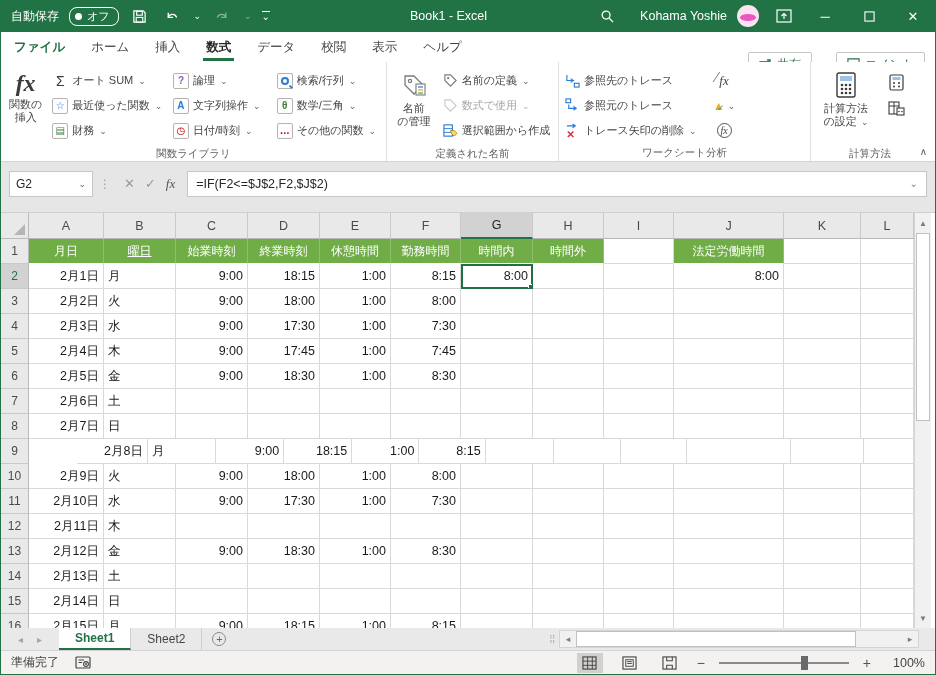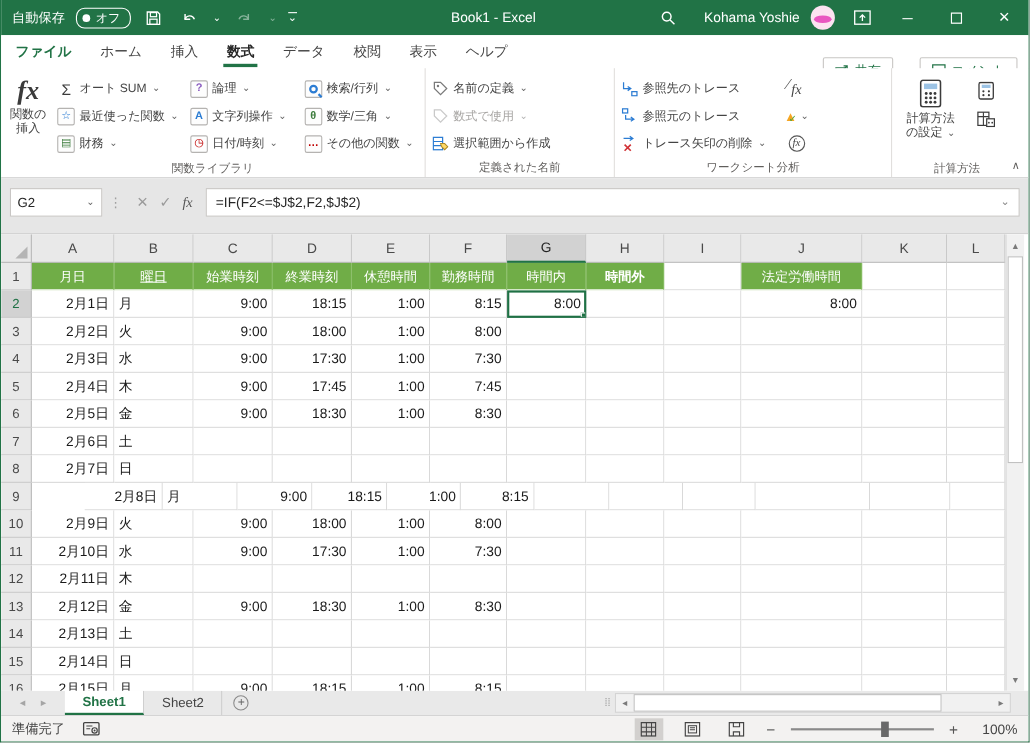--- a/index.html
+++ b/index.html
@@ -261,20 +261,31 @@
             <span>その他の関数</span>
             <span class="dd">⌄</span>
           </div>
         </div>
       </div>
       <div class="rgroup-label">関数ライブラリ</div>
     </div>
 
     <div class="rgroup" style="width:172px">
       <div class="rgroup-content">
+        <div class="bigbtn" style="width:50px">
+          <svg width="26" height="26" viewBox="0 0 26 26">
+              <path d="M4 4 h9 l9 9 -9 9 -9-9 z" fill="#fdfdfd" stroke="#7a7a7a" stroke-width="1.3"></path>
+              <circle cx="9" cy="9" r="1.6" fill="none" stroke="#7a7a7a" stroke-width="1.2"></circle>
+              <rect x="15" y="12" width="9" height="11" fill="#fff" stroke="#7a7a7a" stroke-width="1.1"></rect>
+              <line x1="17" y1="15" x2="22" y2="15" stroke="#2b7cd3" stroke-width="1.2"></line>
+              <line x1="17" y1="18" x2="22" y2="18" stroke="#e8a33d" stroke-width="1.2"></line>
+              <line x1="17" y1="21" x2="22" y2="21" stroke="#4ca33b" stroke-width="1.2"></line>
+            </svg>
+          <span class="blbl"><span>名前</span><br><span>の管理</span></span>
+        </div>
         <div class="scol" style="width:118px">
           <div class="rbtn">
             <svg width="15" height="15" viewBox="0 0 16 16">
                 <path d="M2 2 h6 l6 6 -6 6 -6-6 z" fill="none" stroke="#7a7a7a" stroke-width="1.2"></path>
                 <circle cx="5.5" cy="5.5" r="1.2" fill="#7a7a7a"></circle>
               </svg>
             <span>名前の定義</span>
             <span class="dd">⌄</span>
           </div>
           <div class="rbtn disabled">
@@ -437,21 +448,21 @@
             </div>
             <div class="cell center hdr-green" style="width: 71px;">
               <span>休憩時間</span>
             </div>
             <div class="cell center hdr-green" style="width: 70px;">
               <span>勤務時間</span>
             </div>
             <div class="cell center hdr-green" style="width: 72px;">
               <span>時間内</span>
             </div>
-            <div class="cell center hdr-green" style="width: 71px; font-weight: bold;">
+            <div class="cell center hdr-green" style="width: 71px;">
               <span>時間外</span>
             </div>
             <div class="cell center" style="width: 70px;"></div>
             <div class="cell center hdr-green" style="width: 110px;">
               <span>法定労働時間</span>
             </div>
             <div class="cell center" style="width: 77px;"></div>
             <div class="cell center" style="width: 53px;"></div>
           </div>
           <div class="grid-row">

